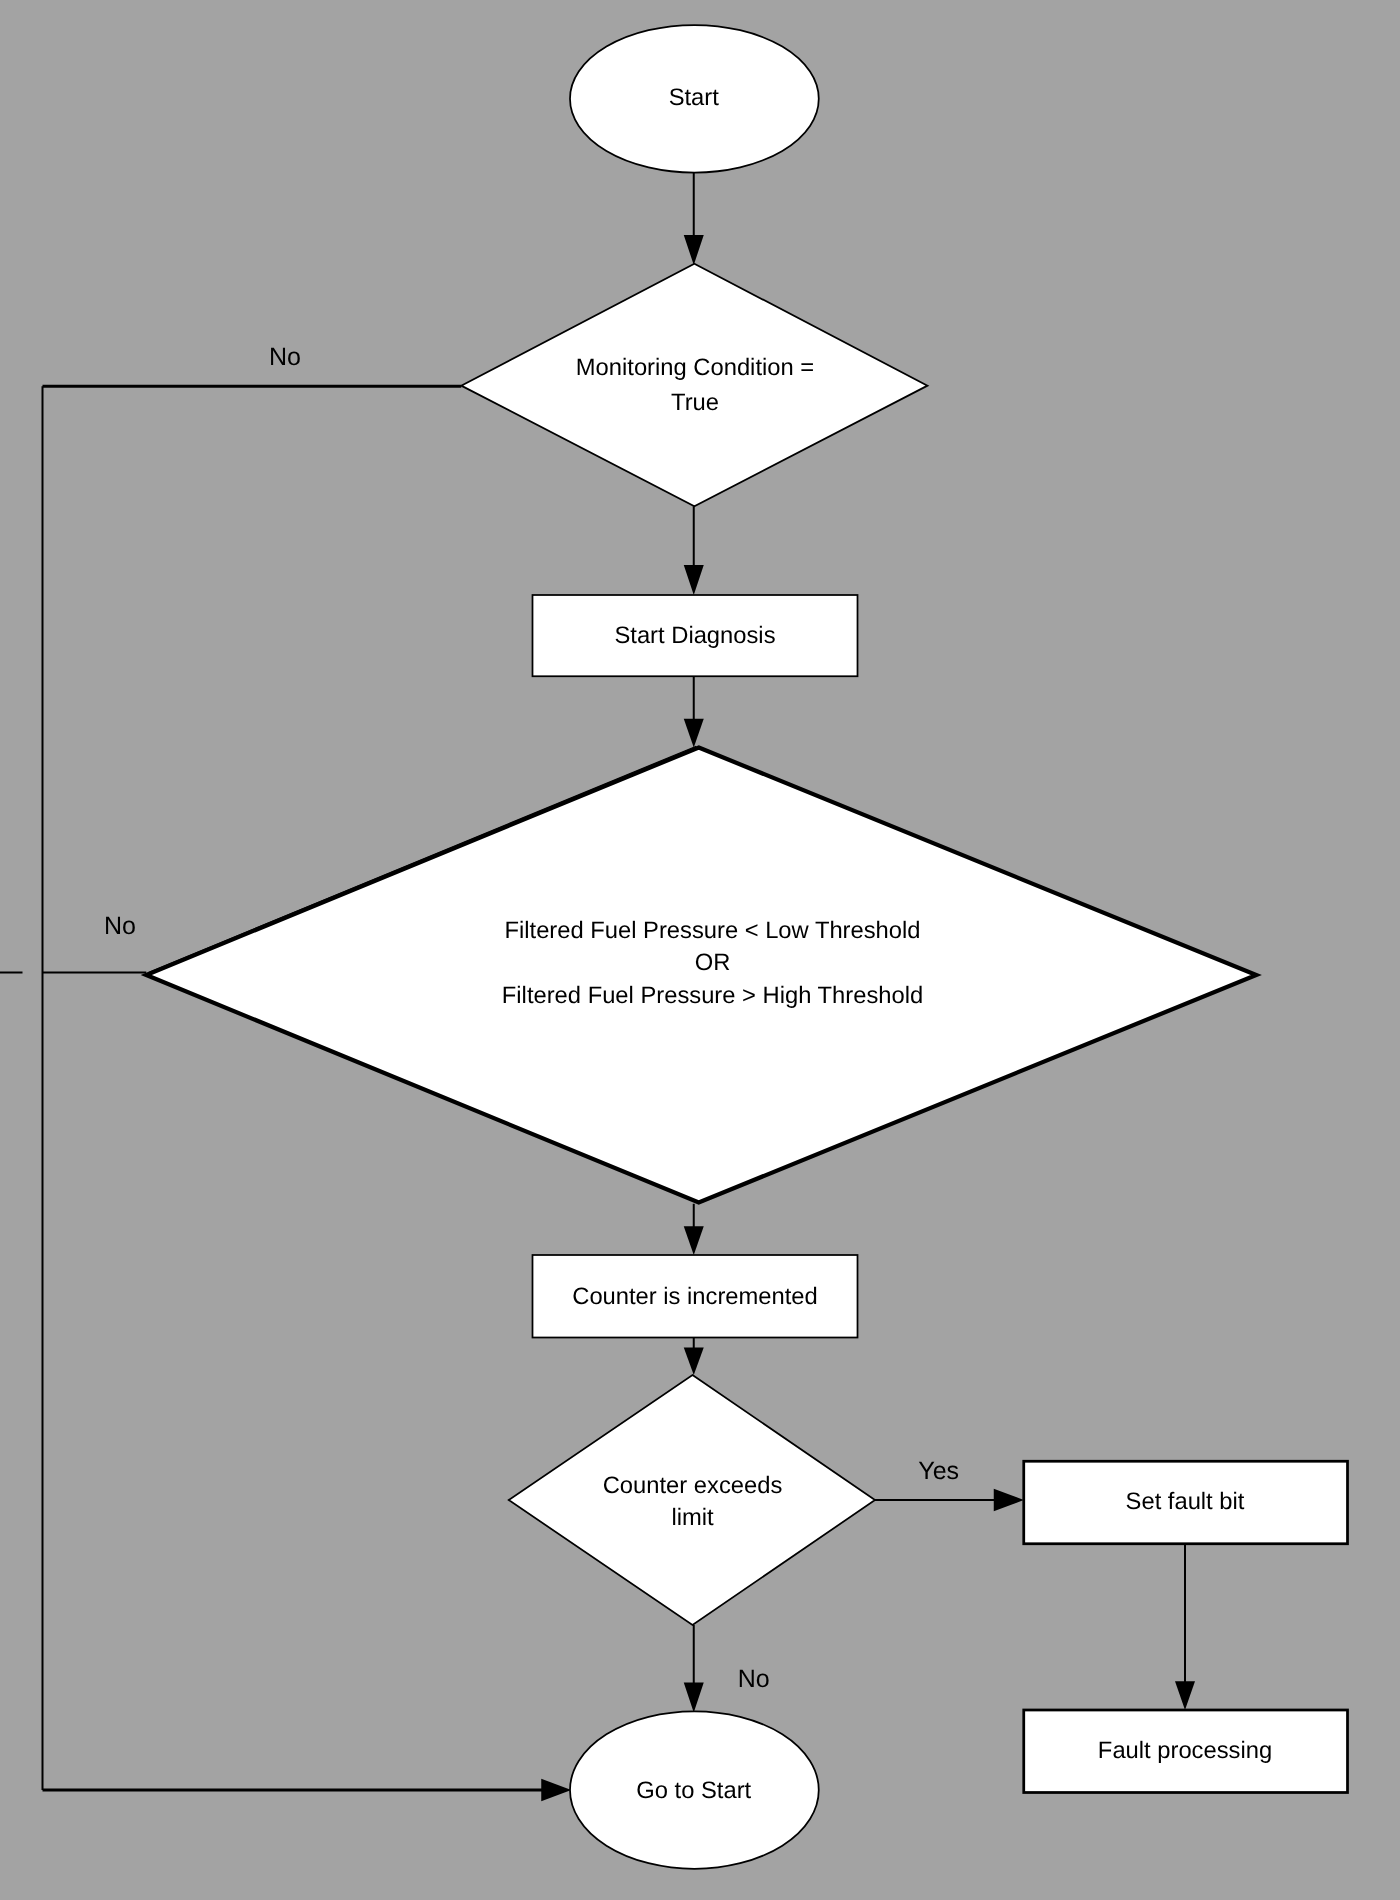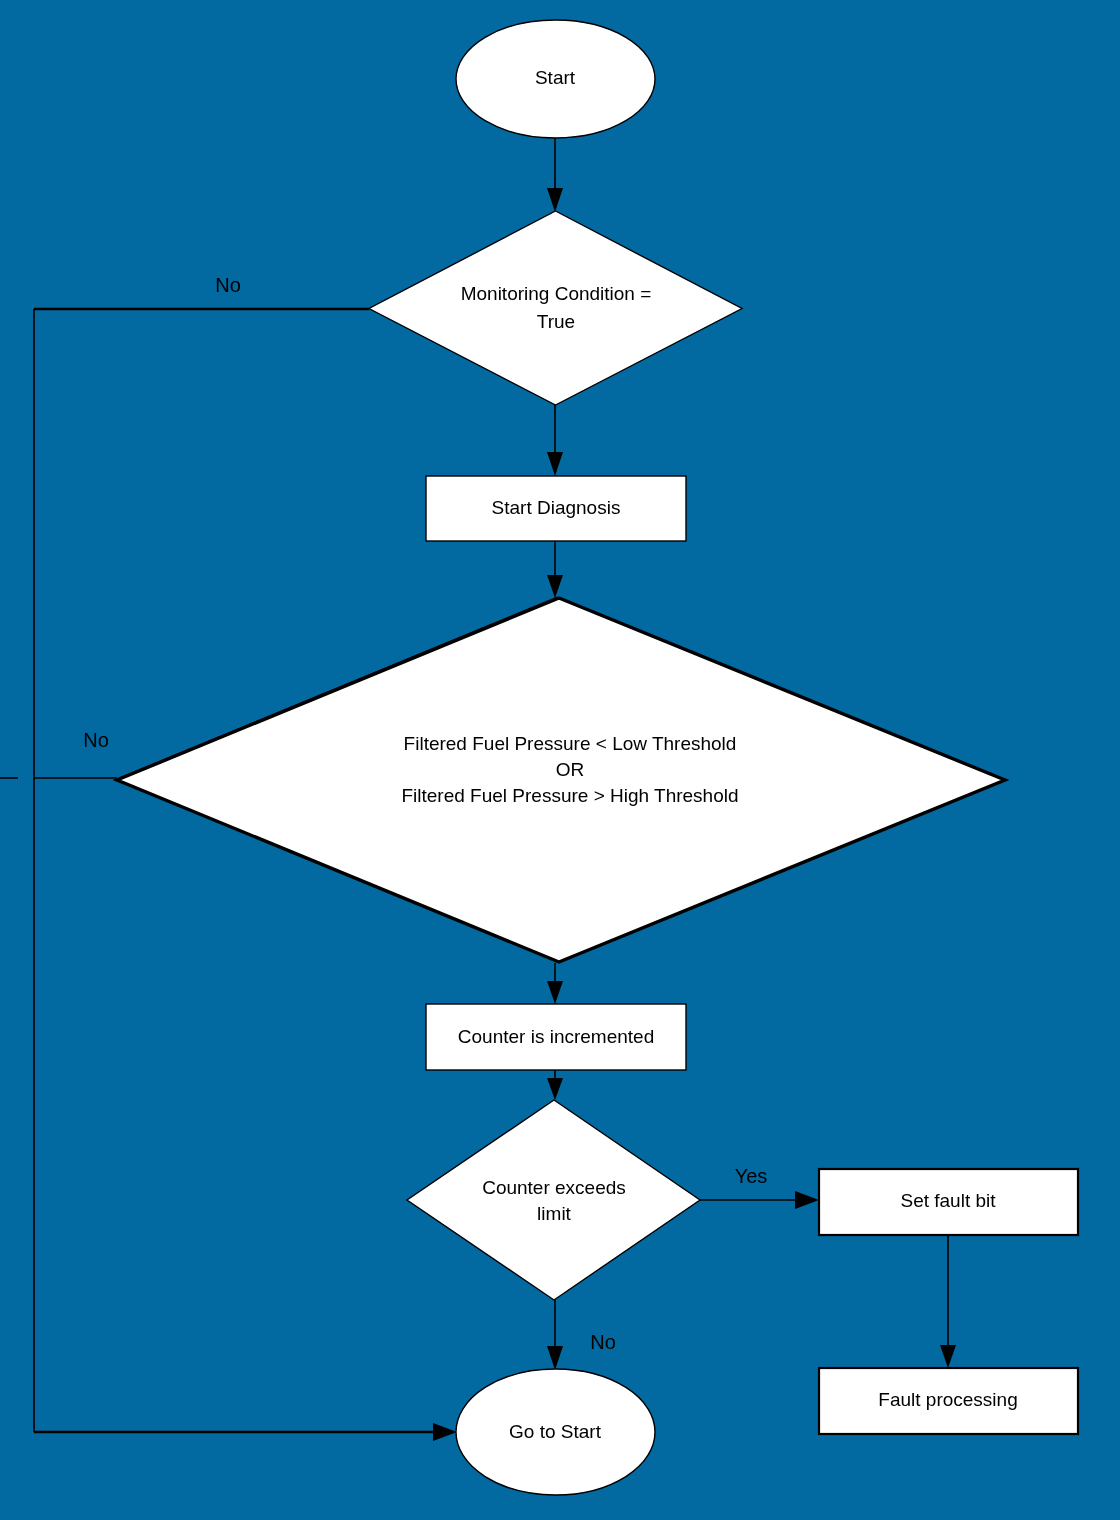--- a/index.html
+++ b/index.html
@@ -10,21 +10,21 @@
   body {
     width: 1120px;
     height: 1520px;
     font-family: "Liberation Sans", sans-serif;
     overflow: hidden;
   }
   #flowchart-root {
     position: relative;
     width: 1120px;
     height: 1520px;
-    background: #0369a1;
+    background: #a3a3a3;
   }
   svg.chart-canvas {
     position: absolute;
     top: 0;
     left: 0;
     width: 1120px;
     height: 1520px;
     display: block;
   }
   .shape-stroke-thin {

